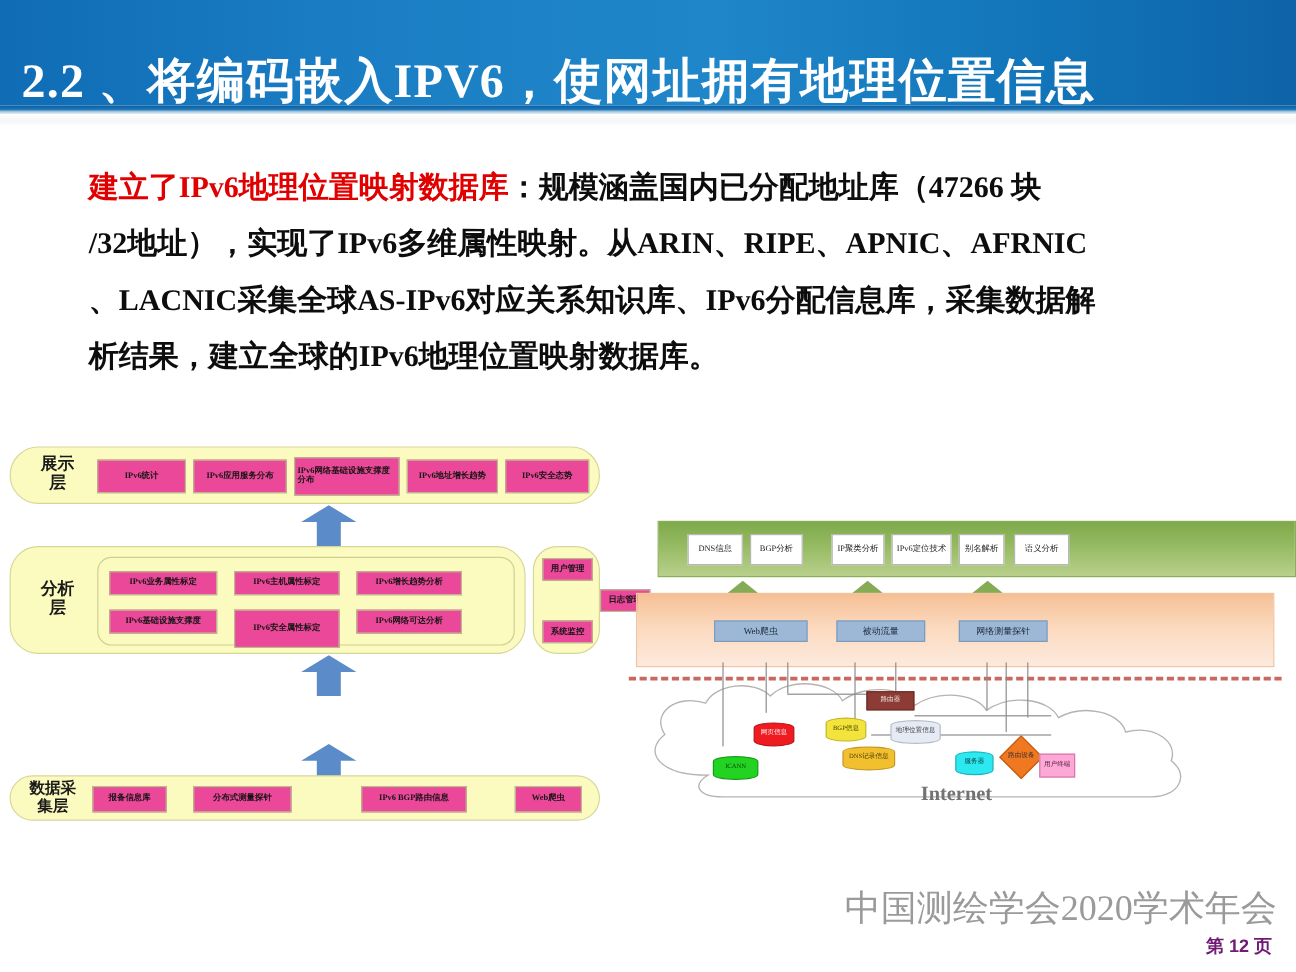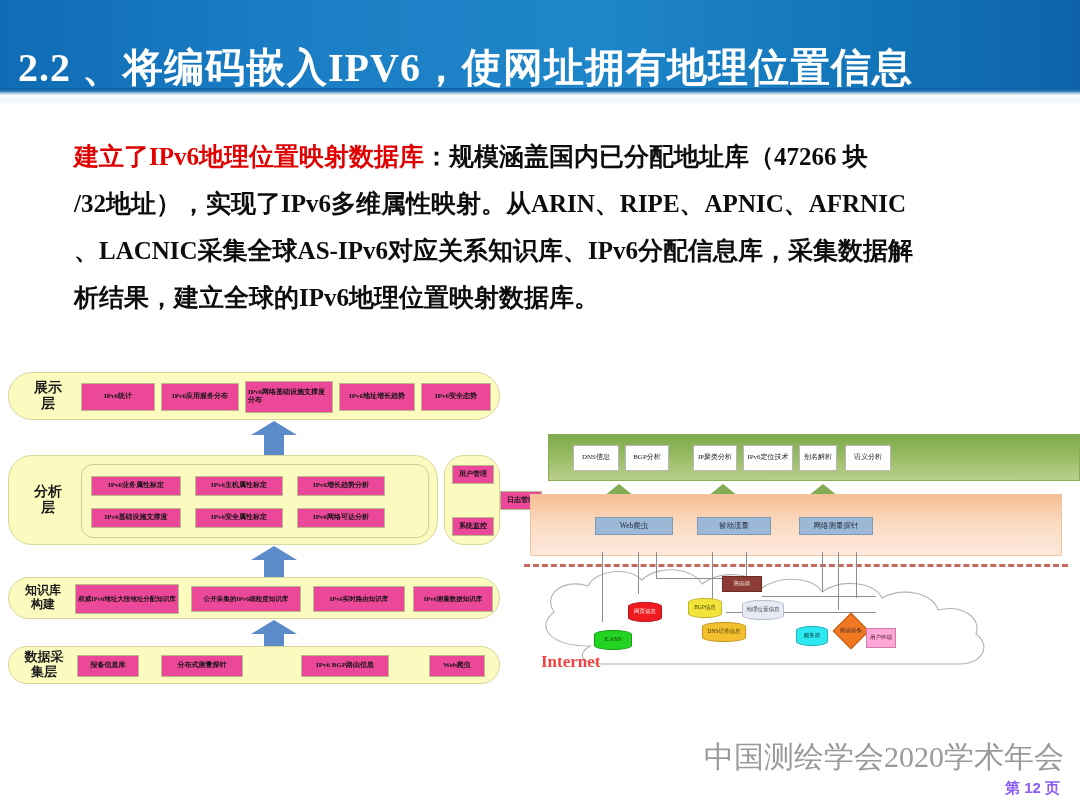--- a/index.html
+++ b/index.html
@@ -114,23 +114,23 @@
   .garrow i{position:absolute;left:9px;top:11px;width:12px;height:23px;background:#86ab55;display:block;}
   .garrow b{position:absolute;left:0;top:0;width:0;height:0;display:block;
     border-left:15px solid transparent;border-right:15px solid transparent;
     border-bottom:12px solid #86ab55;}
   .dashline{
     position:absolute;left:4px;top:192px;width:544px;height:0;
     border-top:3px dashed #c9685f;
   }
   .cloud{position:absolute;left:10px;top:196px;width:534px;height:116px;}
   .internet-label{
-    position:absolute;left:11px;top:84px;width:534px;
-    font-family:"Liberation Serif","DejaVu Serif",serif;
-    font-weight:bold;font-size:17px;color:#ef4444;
+    position:absolute;left:0;top:84px;width:534px;text-align:center;
+    font-family:"Liberation Serif","DejaVu Serif",serif;
+    font-weight:bold;font-size:17px;color:#737373;
   }
   .node{
     position:absolute;box-sizing:border-box;
     display:flex;align-items:center;justify-content:center;text-align:center;
     font-family:"Liberation Serif","DejaVu Serif",serif;
     font-size:5.5px;color:#3a2f2f;line-height:1.05;
   }
   .cyl{border-radius:50%/22%;}
   .diamond{transform:rotate(45deg);}
   .diamond span{transform:rotate(-45deg);display:block;}
@@ -139,21 +139,21 @@
 
   
   .footer-org{
     position:absolute;right:16px;top:737px;
     font-family:"Liberation Serif","DejaVu Serif",serif;
     font-size:30px;color:#9a9a9a;white-space:nowrap;
   }
   .footer-page{
     position:absolute;right:20px;top:779px;
     font-family:"Liberation Sans","DejaVu Sans",sans-serif;
-    font-size:15px;font-weight:bold;color:#8b5cf6;white-space:nowrap;
+    font-size:15px;font-weight:bold;color:#701a75;white-space:nowrap;
   }
 </style>
 </head>
 <body>
 
 <div class="slide-header">
   <div class="title">2.2 、将编码嵌入IPV6，使网址拥有地理位置信息</div>
 </div>
 <div class="header-rule"></div>
 <div class="header-rule2"></div>
@@ -186,45 +186,35 @@
   <div class="band" style="left:0;top:83px;width:430px;height:90px;">
     <div class="band-label" style="font-size:14px;" id="lbl1">
         <div>分析</div>
         <div>层</div>
       </div>
     <div class="inner-group" style="left:72px;top:8px;width:348px;height:74px;"></div>
     <div class="cell" style="left:82px;top:20px;width:90px;height:20px;font-size:7px;">IPv6业务属性标定</div>
     <div class="cell" style="left:186px;top:20px;width:88px;height:20px;font-size:7px;">IPv6主机属性标定</div>
     <div class="cell" style="left:288px;top:20px;width:88px;height:20px;font-size:7px;">IPv6增长趋势分析</div>
     <div class="cell" style="left:82px;top:52px;width:90px;height:20px;font-size:7px;">IPv6基础设施支撑度</div>
-    <div class="cell" style="left:186px;top:52px;width:88px;height:20px;font-size:7px;">IPv6安全属性标定</div>
+    <div class="cell" style="left:186px;top:52px;width:88px;height:32px;font-size:7px;">IPv6安全属性标定</div>
     <div class="cell" style="left:288px;top:52px;width:88px;height:20px;font-size:7px;">IPv6网络可达分析</div>
   </div>
 
   <div class="side-panel" style="left:436px;top:83px;width:56px;height:90px;">
     <div class="cell" style="left:7px;top:9px;width:42px;height:19px;font-size:7px;">用户管理</div>
     <div class="cell" style="left:7px;top:35px;width:42px;height:19px;font-size:7px;margin-left:48px;">日志管理</div>
     <div class="cell" style="left:7px;top:61px;width:42px;height:19px;font-size:7px;">系统监控</div>
   </div>
 
   <div class="arrow-up" style="left:243px;top:174px;">
     <b></b>
       <i></i>
   </div>
 
-  <div class="band" style="left:0;top:205px;width:492px;height:42px;">
-    <div class="band-label" style="font-size:12px;left:4px;width:60px;" id="lbl2">
-        <div>知识库</div>
-        <div>构建</div>
-      </div>
-    <div class="cell" style="left:66px;top:6px;width:104px;height:30px;font-size:6.5px;">权威IPv6地址大段地址分配知识库</div>
-    <div class="cell" style="left:182px;top:8px;width:110px;height:26px;font-size:6.5px;">公开采集的IPv6细粒度知识库</div>
-    <div class="cell" style="left:304px;top:8px;width:92px;height:26px;font-size:6.5px;">IPv6实时路由知识库</div>
-    <div class="cell" style="left:404px;top:8px;width:80px;height:26px;font-size:6.5px;">IPv6测量数据知识库</div>
-  </div>
 
   <div class="arrow-up" style="left:243px;top:248px;">
     <b></b>
       <i></i>
   </div>
 
   <div class="band" style="left:0;top:274px;width:492px;height:38px;">
     <div class="band-label" style="font-size:13px;left:4px;width:62px;" id="lbl3">
         <div>数据采</div>
         <div>集层</div>

